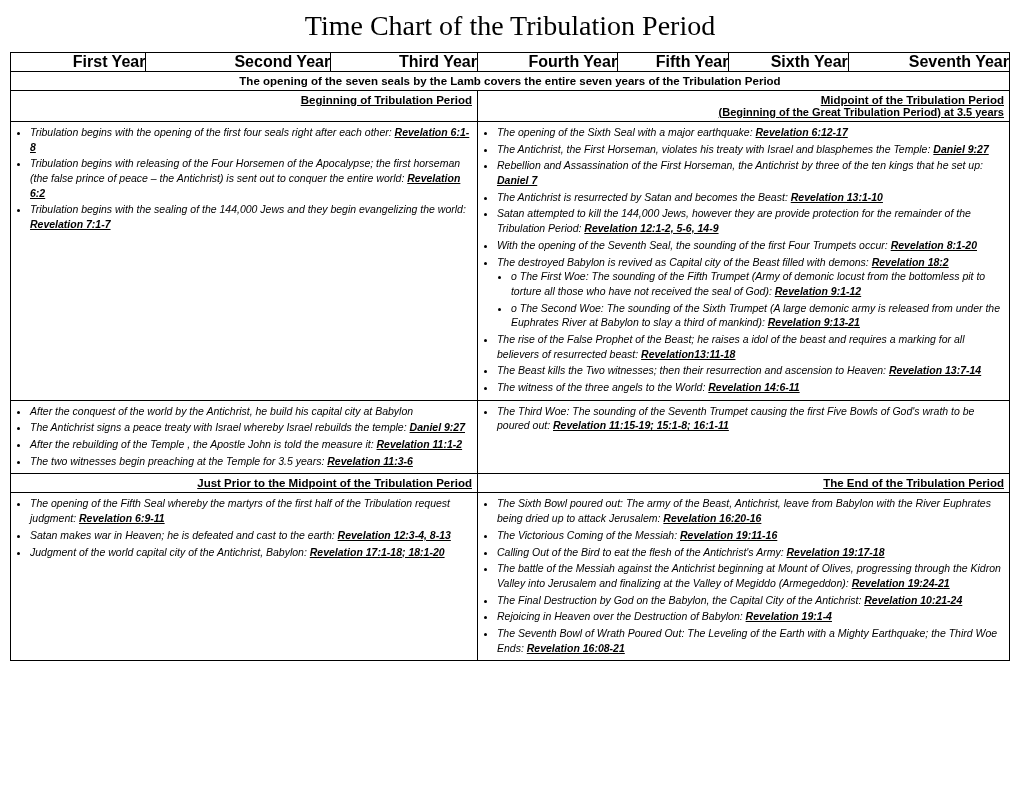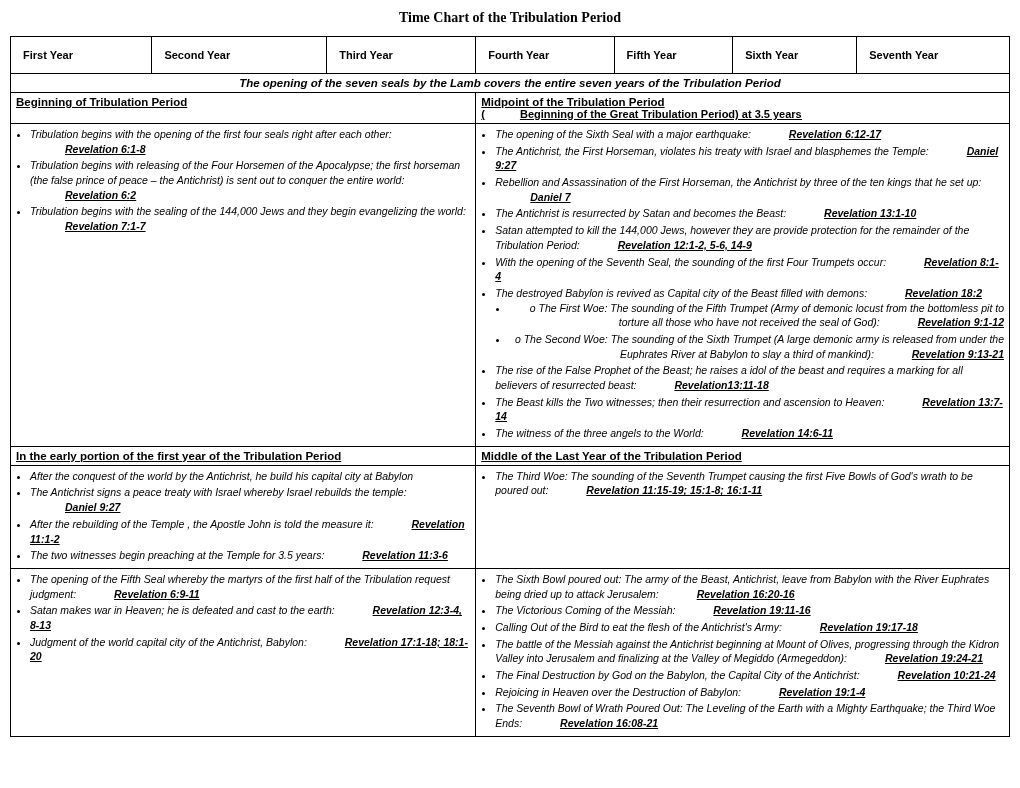--- a/index.html
+++ b/index.html
@@ -5,49 +5,48 @@
     * { box-sizing: border-box; margin: 0; padding: 0; }
     body {
       font-family: Arial, sans-serif;
       font-size: 11px;
       background: #fff;
       color: #000;
       padding: 10px;
     }
     h1 {
       text-align: center;
-      font-size: 14px;
-      font-weight: bold;
+      font-size: 28px;
+      font-weight: normal;
       margin-bottom: 10px;
       font-family: Georgia, serif;
     }
     .main-table {
       width: 100%;
       border-collapse: collapse;
       border: 1px solid #000;
     }
     .main-table td, .main-table th {
       border: 1px solid #000;
       padding: 3px 5px;
       vertical-align: top;
     }
     .header-row th {
-      text-align: left;
+      text-align: right;
       font-weight: bold;
-      font-size: 11px;
-      padding: 12px;
+      font-size: 16px;
+      padding: 0;
     }
     .full-span {
       text-align: center;
       font-weight: bold;
       font-size: 11.5px;
-      font-style: italic;
     }
     .section-header {
-      text-align: left;
+      text-align: right;
       font-weight: bold;
       font-size: 11.5px;
       text-decoration: underline;
     }
     .content-cell {
       font-size: 10.5px;
       line-height: 1.4;
     }
     .content-cell ul {
       margin-left: 14px;
@@ -55,26 +54,24 @@
       font-style: italic;
     }
     .content-cell ul li {
       margin-bottom: 2px;
     }
     b, strong {
       font-weight: bold;
     }
     u {
       text-decoration: underline;
-      margin-left: 35px;
     }
     .sub-list {
       margin-left: 20px;
       list-style-type: none;
-      text-align: right;
     }
     .sub-list li::before {
       content: "o ";
     }
   </style>
 </head>
 <body>
 
 <h1>Time Chart of the Tribulation Period</h1>
 
@@ -116,59 +113,59 @@
           <li>Tribulation begins with the sealing of the 144,000 Jews and they begin evangelizing the world: <b><u>Revelation 7:1-7</u></b></li>
         </ul>
       </td>
       <td colspan="4" class="content-cell">
         <ul>
           <li>The opening of the Sixth Seal with a major earthquake: <b><u>Revelation 6:12-17</u></b></li>
           <li>The Antichrist, the First Horseman, violates his treaty with Israel and blasphemes the Temple: <b><u>Daniel 9:27</u></b></li>
           <li>Rebellion and Assassination of the First Horseman, the Antichrist by three of the ten kings that he set up: <b><u>Daniel 7</u></b></li>
           <li>The Antichrist is resurrected by Satan and becomes the Beast: <b><u>Revelation 13:1-10</u></b></li>
           <li>Satan attempted to kill the 144,000 Jews, however they are provide protection for the remainder of the Tribulation Period: <b><u>Revelation 12:1-2, 5-6, 14-9</u></b></li>
-          <li>With the opening of the Seventh Seal, the sounding of the first Four Trumpets occur: <b><u>Revelation 8:1-4</u></b></li>
+          <li>With the opening of the Seventh Seal, the sounding of the first Four Trumpets occur: <b><u>Revelation 8:1-20</u></b></li>
           <li>The destroyed Babylon is revived as Capital city of the Beast filled with demons: <b><u>Revelation 18:2</u></b>
             <ul class="sub-list">
               <li>The First Woe: The sounding of the Fifth Trumpet (Army of demonic locust from the bottomless pit to torture all those who have not received the seal of God): <b><u>Revelation 9:1-12</u></b></li>
               <li>The Second Woe: The sounding of the Sixth Trumpet (A large demonic army is released from under the Euphrates River at Babylon to slay a third of mankind): <b><u>Revelation 9:13-21</u></b></li>
             </ul>
           </li>
           <li>The rise of the False Prophet of the Beast; he raises a idol of the beast and requires a marking for all believers of resurrected beast: <b><u>Revelation13:11-18</u></b></li>
           <li>The Beast kills the Two witnesses; then their resurrection and ascension to Heaven: <b><u>Revelation 13:7-14</u></b></li>
           <li>The witness of the three angels to the World: <b><u>Revelation 14:6-11</u></b></li>
         </ul>
       </td>
     </tr>
 
-    <tr>
-      <td colspan="3" class="section-header">
-        In the early portion of the first year of the Tribulation Period
-      </td>
-      <td colspan="4" class="section-header">
-        Middle of the Last Year of the Tribulation Period
-      </td>
-    </tr>
 
     <tr>
       <td colspan="3" class="content-cell">
         <ul>
           <li>After the conquest of the world by the Antichrist, he build his capital city at Babylon</li>
           <li>The Antichrist signs a peace treaty with Israel whereby Israel rebuilds the temple: <b><u>Daniel 9:27</u></b></li>
           <li>After the rebuilding of the Temple , the Apostle John is told the measure it: <b><u>Revelation 11:1-2</u></b></li>
           <li>The two witnesses begin preaching at the Temple for 3.5 years: <b><u>Revelation 11:3-6</u></b></li>
         </ul>
       </td>
       <td colspan="4" class="content-cell">
         <ul>
           <li>The Third Woe: The sounding of the Seventh Trumpet causing the first Five Bowls of God's wrath to be poured out: <b><u>Revelation 11:15-19; 15:1-8; 16:1-11</u></b></li>
         </ul>
       </td>
     </tr>
 
+    <tr>
+      <td colspan="3" class="section-header">
+        Just Prior to the Midpoint of the Tribulation Period
+      </td>
+      <td colspan="4" class="section-header">
+        The End of the Tribulation Period
+      </td>
+    </tr>
 
     <tr>
       <td colspan="3" class="content-cell">
         <ul>
           <li>The opening of the Fifth Seal whereby the martyrs of the first half of the Tribulation request judgment: <b><u>Revelation 6:9-11</u></b></li>
           <li>Satan makes war in Heaven; he is defeated and cast to the earth: <b><u>Revelation 12:3-4, 8-13</u></b></li>
           <li>Judgment of the world capital city of the Antichrist, Babylon: <b><u>Revelation 17:1-18; 18:1-20</u></b></li>
         </ul>
       </td>
       <td colspan="4" class="content-cell">

